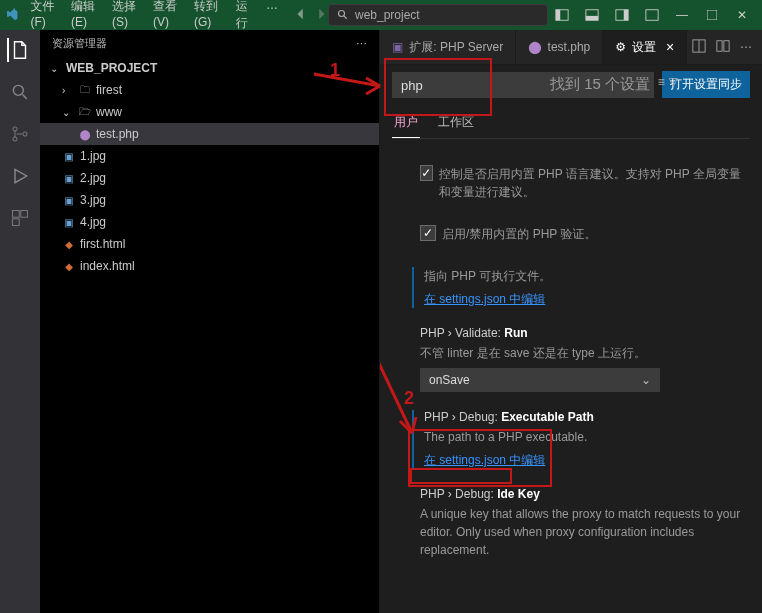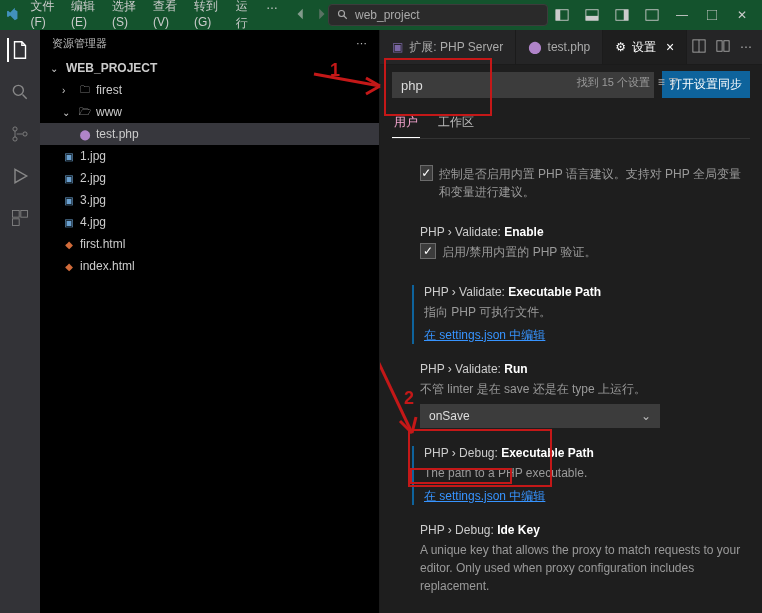--- a/index.html
+++ b/index.html
@@ -30,21 +30,21 @@
 .ficon { width: 14px; height: 14px; display:inline-flex; align-items:center; justify-content:center; font-size:10px; }
 .editor { flex: 1; display: flex; flex-direction: column; background: #1e1e1e; position:relative; overflow:hidden;}
 .tabs { height: 35px; background: #252526; display: flex; align-items: stretch; border-bottom: 1px solid #1b1b1b; }
 .tab { display: flex; align-items: center; padding: 0 12px; gap: 6px; color: #aaa; font-size: 12px; border-right:1px solid #1b1b1b; }
 .tab.active { background: #1e1e1e; color: #fff; }
 .tab .close { font-size: 14px; margin-left:4px; }
 .tabs .right-icons { margin-left: auto; display: flex; align-items: center; gap: 10px; padding-right: 10px; color:#aaa;}
 .settings-body { flex:1; display:flex; flex-direction:column; overflow:hidden; padding: 6px 12px 0 12px; }
 .search-row { display:flex; align-items:flex-end; gap:8px; position:relative;}
 .search-input { flex:1; background:#3c3c3c; border:1px solid #3c3c3c; color:#ddd; height:26px; padding:0 8px; font-size:13px;}
-.result-count { position:absolute; right:100px; top:4px; color:#9a9a9a; font-size:11px; }
+.result-count { position:absolute; right:100px; top:4px; color:#9a9a9a; font-size:15px; }
 .filter-icons { position:absolute; right:72px; top:4px; display:flex; gap:4px; color:#aaa;}
 .sync-btn { background:#0e639c; color:#fff; border:none; padding:5px 8px; font-size:12px; cursor:pointer;}
 .tabscope { display:flex; gap:16px; margin-top:10px; border-bottom:1px solid #333; }
 .tabscope span { padding:6px 2px; font-size:12px; color:#bbb; }
 .tabscope span.active { color:#f9a8d4; border-bottom:1px solid #fff; }
 .settings-scroll { flex:1; overflow:auto; padding: 12px 8px 20px 20px; }
 .setting { margin: 14px 0 18px 0; padding-left:8px; }
 .setting.leftbar { border-left: 2px solid #0e639c; padding-left:10px; }
 .s-title { font-size:12px; color:#ccc; margin-bottom:4px; }
 .s-title .pre { color:#ccc; }
@@ -260,29 +260,27 @@
       <div class="settings-scroll">
 
         <div class="setting">
           <div class="chk">
             <div class="box">✓</div>
             <div class="s-desc">控制是否启用内置 PHP 语言建议。支持对 PHP 全局变量和变量进行建议。</div>
           </div>
         </div>
 
         <div class="setting">
-          <div class="s-title"><span class="pre">PHP › Validate: </span><b>Enable</b></div>
           <div class="chk">
             <div class="box">✓</div>
             <div class="s-desc">启用/禁用内置的 PHP 验证。</div>
           </div>
         </div>
 
         <div class="setting leftbar">
-          <div class="s-title"><span class="pre">PHP › Validate: </span><b>Executable Path</b></div>
           <div class="s-desc">指向 PHP 可执行文件。</div>
           <span class="s-link">在 settings.json 中编辑</span>
         </div>
 
         <div class="setting">
           <div class="s-title"><span class="pre">PHP › Validate: </span><b>Run</b></div>
           <div class="s-desc">不管 linter 是在 save 还是在 type 上运行。</div>
           <div class="select">
             <span>onSave</span>
             <span class="chevd">⌄</span>

